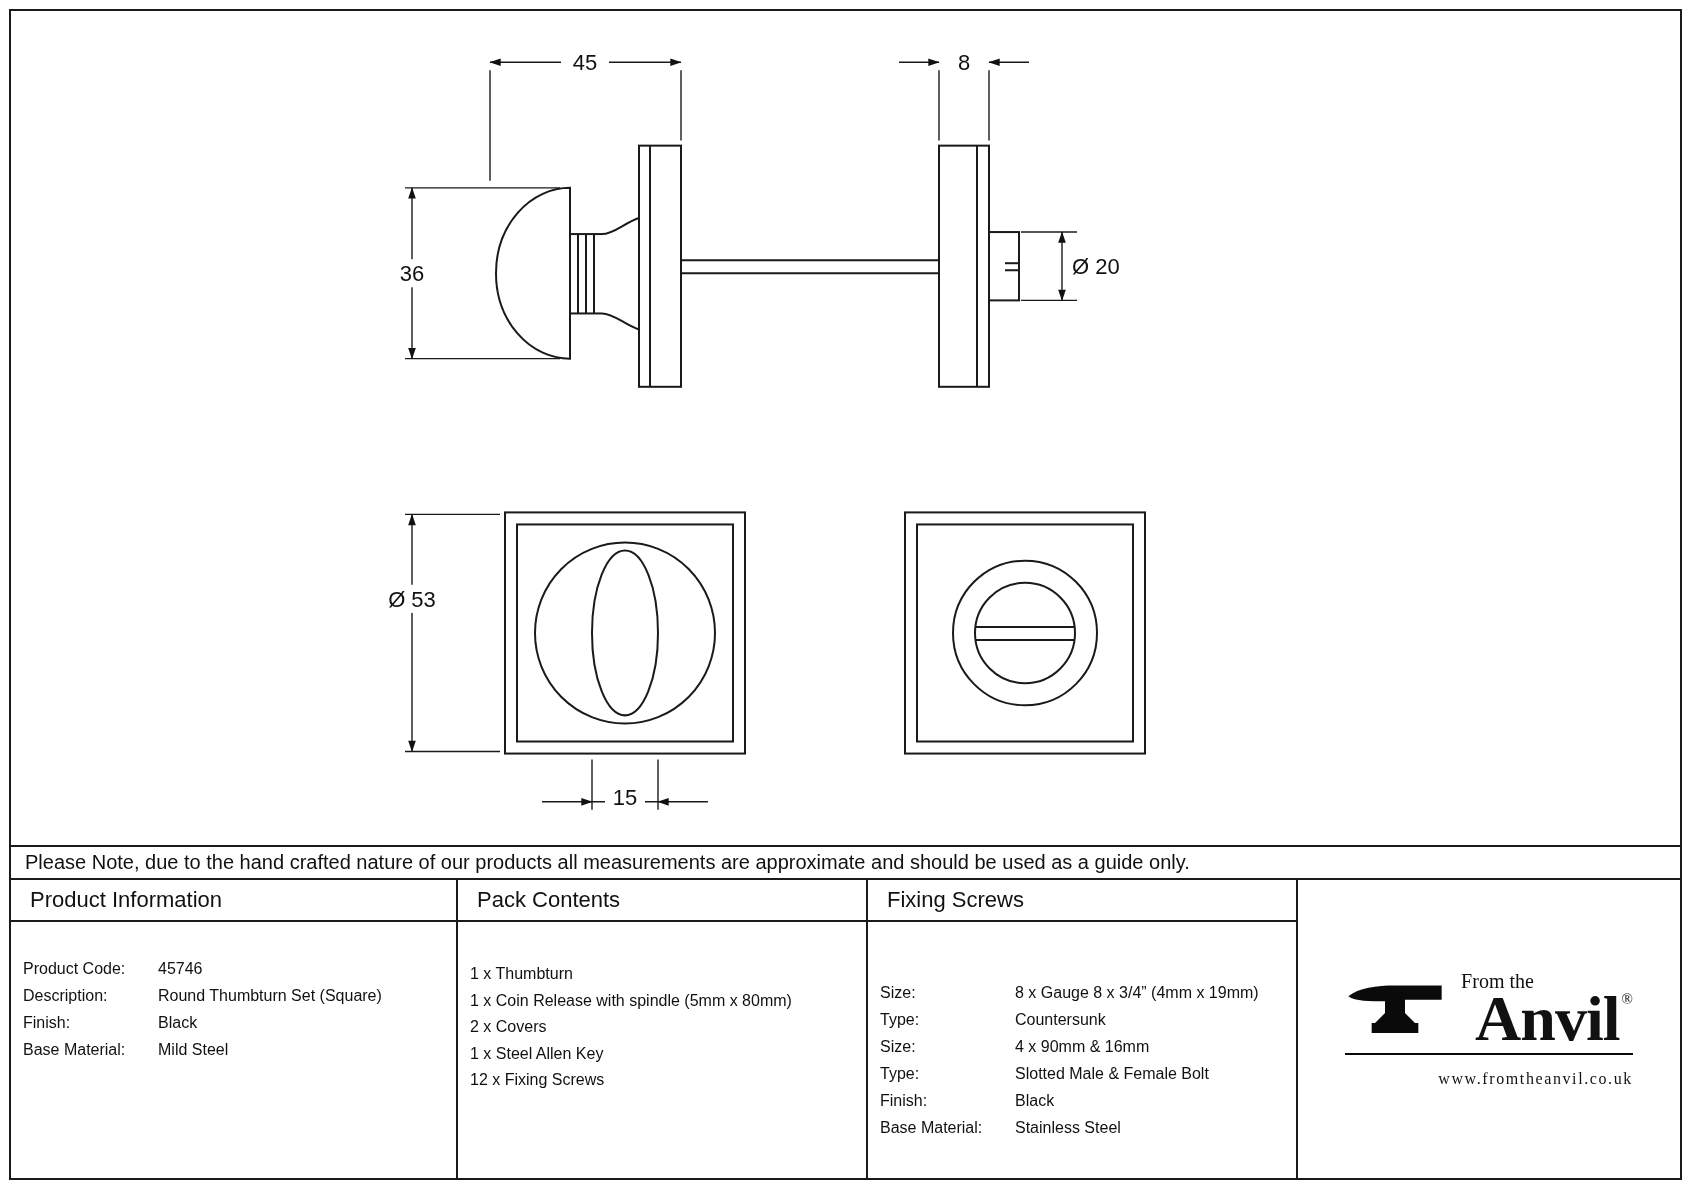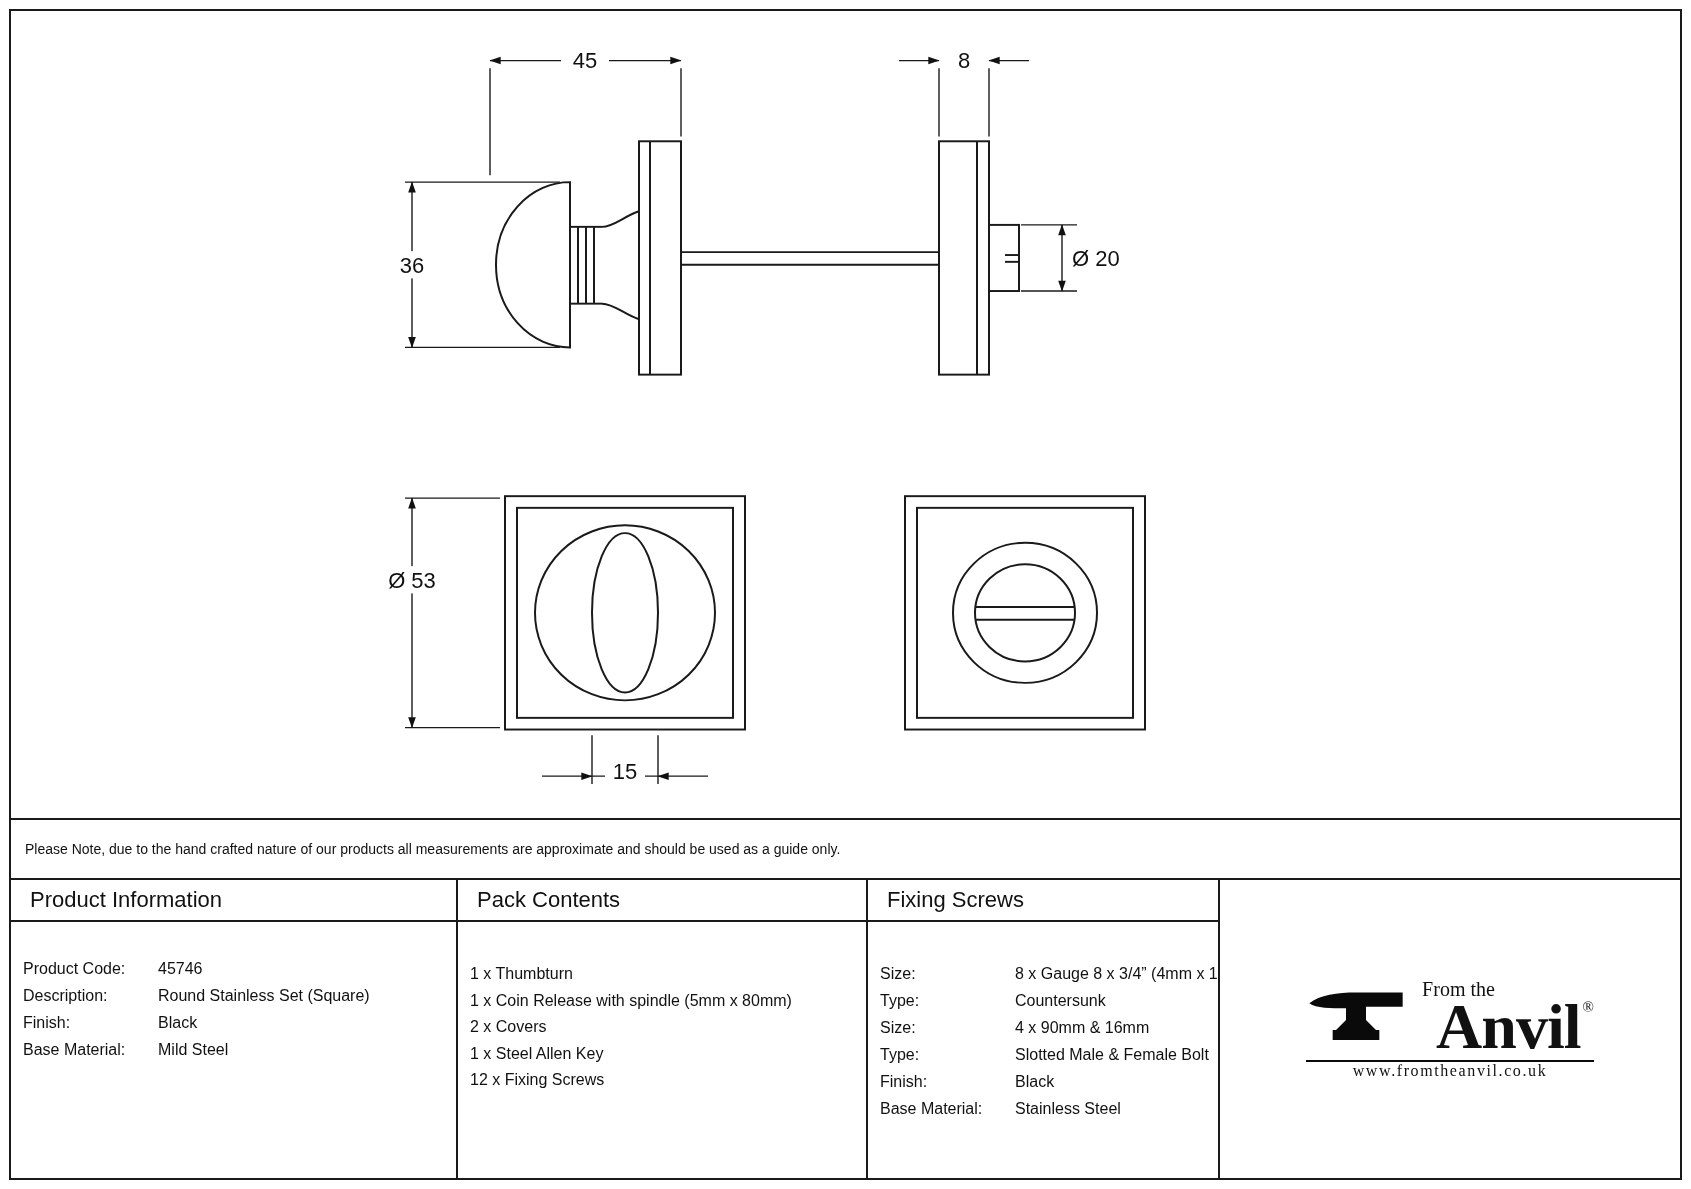--- a/index.html
+++ b/index.html
@@ -13,49 +13,49 @@
   .drawing { position:absolute; inset:0; width:100%; height:100%; }
   .drawing .outline rect, .drawing .outline circle, .drawing .outline ellipse, .drawing .outline path
     { fill:#fff; stroke:#1a1a1a; stroke-width:2; }
   .drawing .outline path.open { fill:none; }
   .drawing .outline line { stroke:#1a1a1a; stroke-width:2; }
   .drawing .dim line { stroke:#1a1a1a; stroke-width:1.4; fill:none; }
   .drawing .dim rect.bg { fill:#fff; stroke:none; }
   .drawing text { font-family:"Liberation Sans",sans-serif; font-size:22px; fill:#111; }
 
   
-  .note-bar { flex:0 0 auto; border-top:2px solid #1a1a1a; padding:21px 14px; font-size:14px; background:#fff; }
+  .note-bar { flex:0 0 auto; border-top:2px solid #1a1a1a; padding:4px 14px; font-size:20px; background:#fff; }
 
   
   .info-table { flex:0 0 300px; border-top:2px solid #1a1a1a; display:flex; background:#fff; }
   .col { border-right:2px solid #1a1a1a; display:flex; flex-direction:column; overflow:hidden; }
   .col-product { width:447px; }
   .col-pack    { width:410px; }
-  .col-fix     { width:352px; }
+  .col-fix     { width:430px;gap:19px; }
   .col-logo    { flex:1 1 auto; border-right:none; align-items:center; justify-content:center; }
   .col-header  { border-bottom:2px solid #1a1a1a; padding:7px 19px; font-size:22px; flex:0 0 38px; }
   .col-body    { padding:39px 10px 0 12px; font-size:16px; }
   .col-product .col-body { padding-top:34px; }
   .kv { display:flex; line-height:26px; margin-bottom:1px; white-space:nowrap; }
   .kv .k { flex:0 0 135px; }
   .kv .v { flex:1 1 auto; }
   .pack-item { line-height:26.5px; white-space:nowrap; }
 
   
   .logo-box { display:flex; flex-direction:column; align-items:center; }
   .logo-row { display:flex; align-items:flex-end; gap:6px; }
   .anvil-icon { width:100px; height:74px; display:block; }
   .anvil-icon path { fill:#0a0a0a; }
   .logo-text { display:flex; flex-direction:column; align-items:flex-start; }
   .logo-tagline { font-family:"Liberation Serif",serif; font-size:20px; margin-left:10px; margin-bottom:-4px; }
   .logo-name-row { display:flex; align-items:flex-start; }
   .logo-name { font-family:"Liberation Serif",serif; font-weight:bold; font-size:64px; line-height:0.95; letter-spacing:-1px;margin-left:24px; }
   .logo-reg { font-family:"Liberation Serif",serif; font-size:15px; margin-top:2px; margin-left:2px; }
-  .logo-url { width:100%; border-top:2px solid #0a0a0a; margin-top:3px; padding-top:0;
-              font-family:"Liberation Serif",serif; font-size:16px; letter-spacing:1.6px; text-align:center; }
+  .logo-url { width:100%; border-top:2px solid #0a0a0a; margin-top:3px; padding-top:15px;
+              font-family:"Liberation Serif",serif; font-size:16px; letter-spacing:1.6px; text-align:right; }
 </style>
 </head>
 <body>
 
 <div class="page">
   <div class="sheet">
 
     <div class="drawing-area">
       <svg class="drawing" viewBox="11 11 1669 830" preserveAspectRatio="none">
         <defs>
@@ -161,21 +161,21 @@
 
       <div class="col col-product">
         <div class="col-header">Product Information</div>
         <div class="col-body">
           <div class="kv">
             <span class="k">Product Code:</span>
             <span class="v">45746</span>
           </div>
           <div class="kv">
             <span class="k">Description:</span>
-            <span class="v">Round Stainless Set (Square)</span>
+            <span class="v">Round Thumbturn Set (Square)</span>
           </div>
           <div class="kv">
             <span class="k">Finish:</span>
             <span class="v">Black</span>
           </div>
           <div class="kv">
             <span class="k">Base Material:</span>
             <span class="v">Mild Steel</span>
           </div>
         </div>

